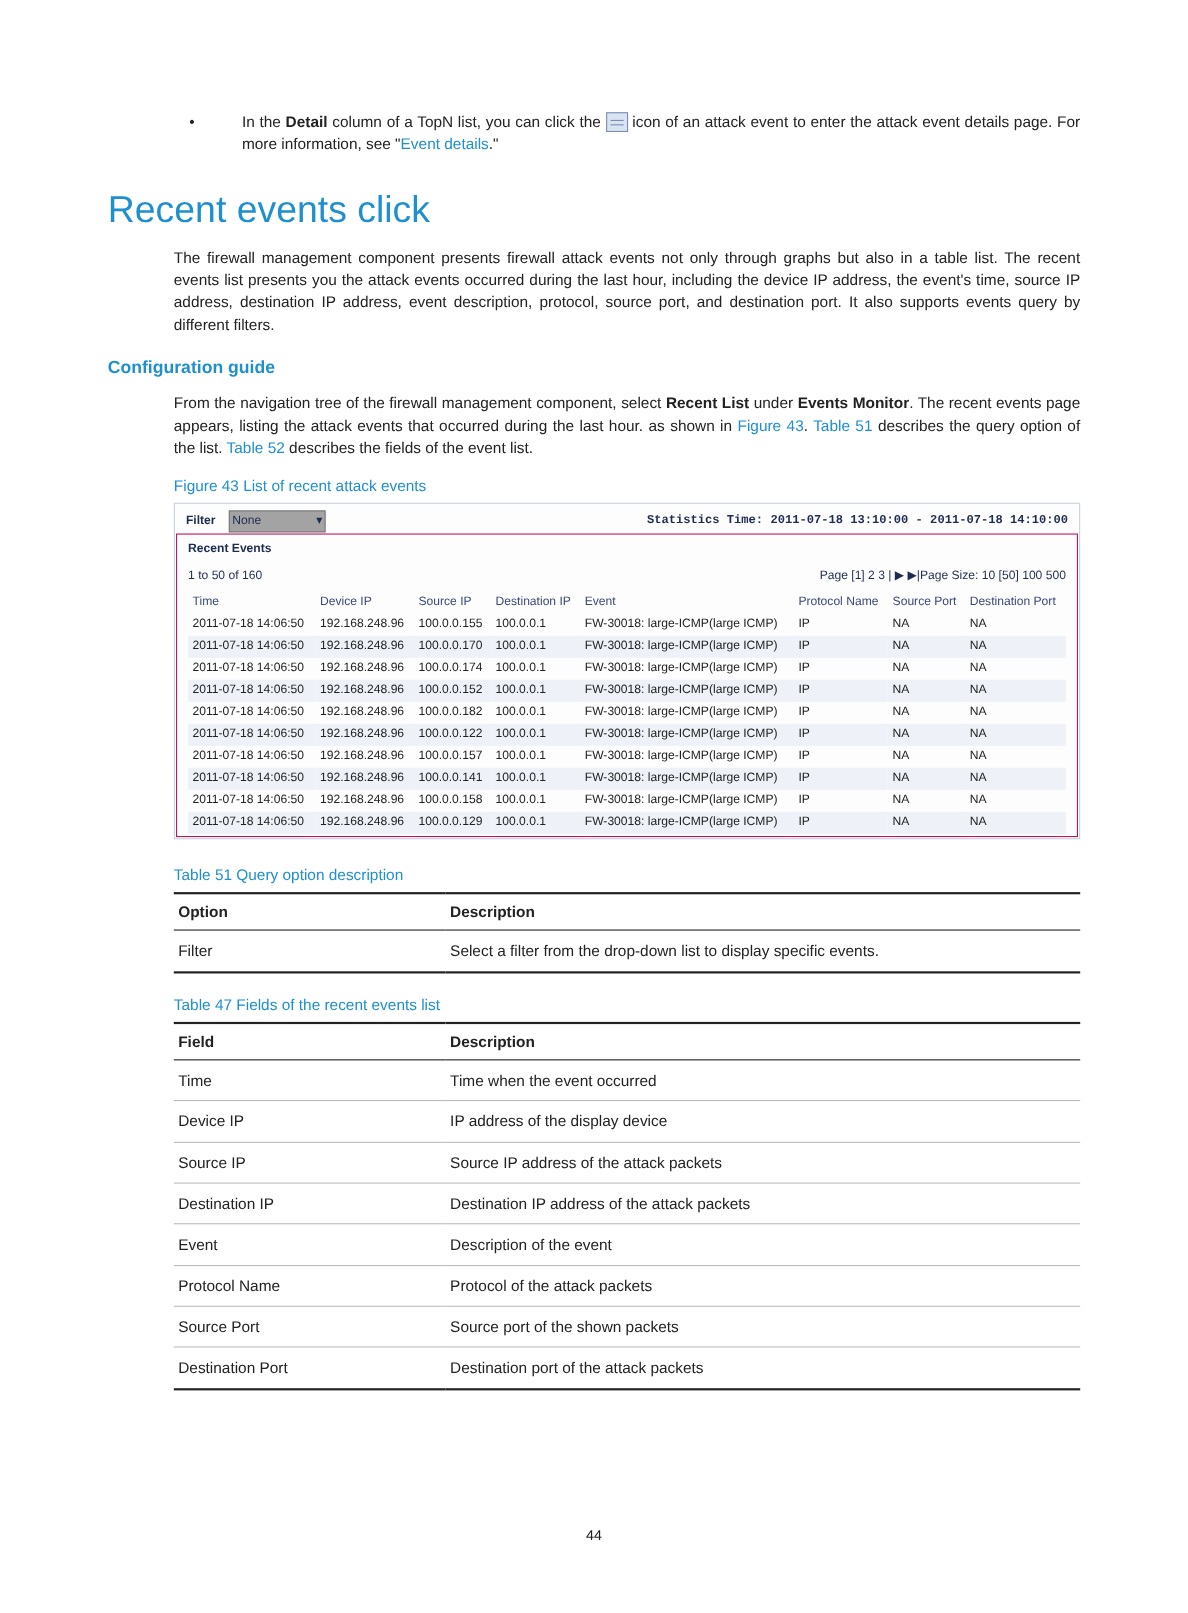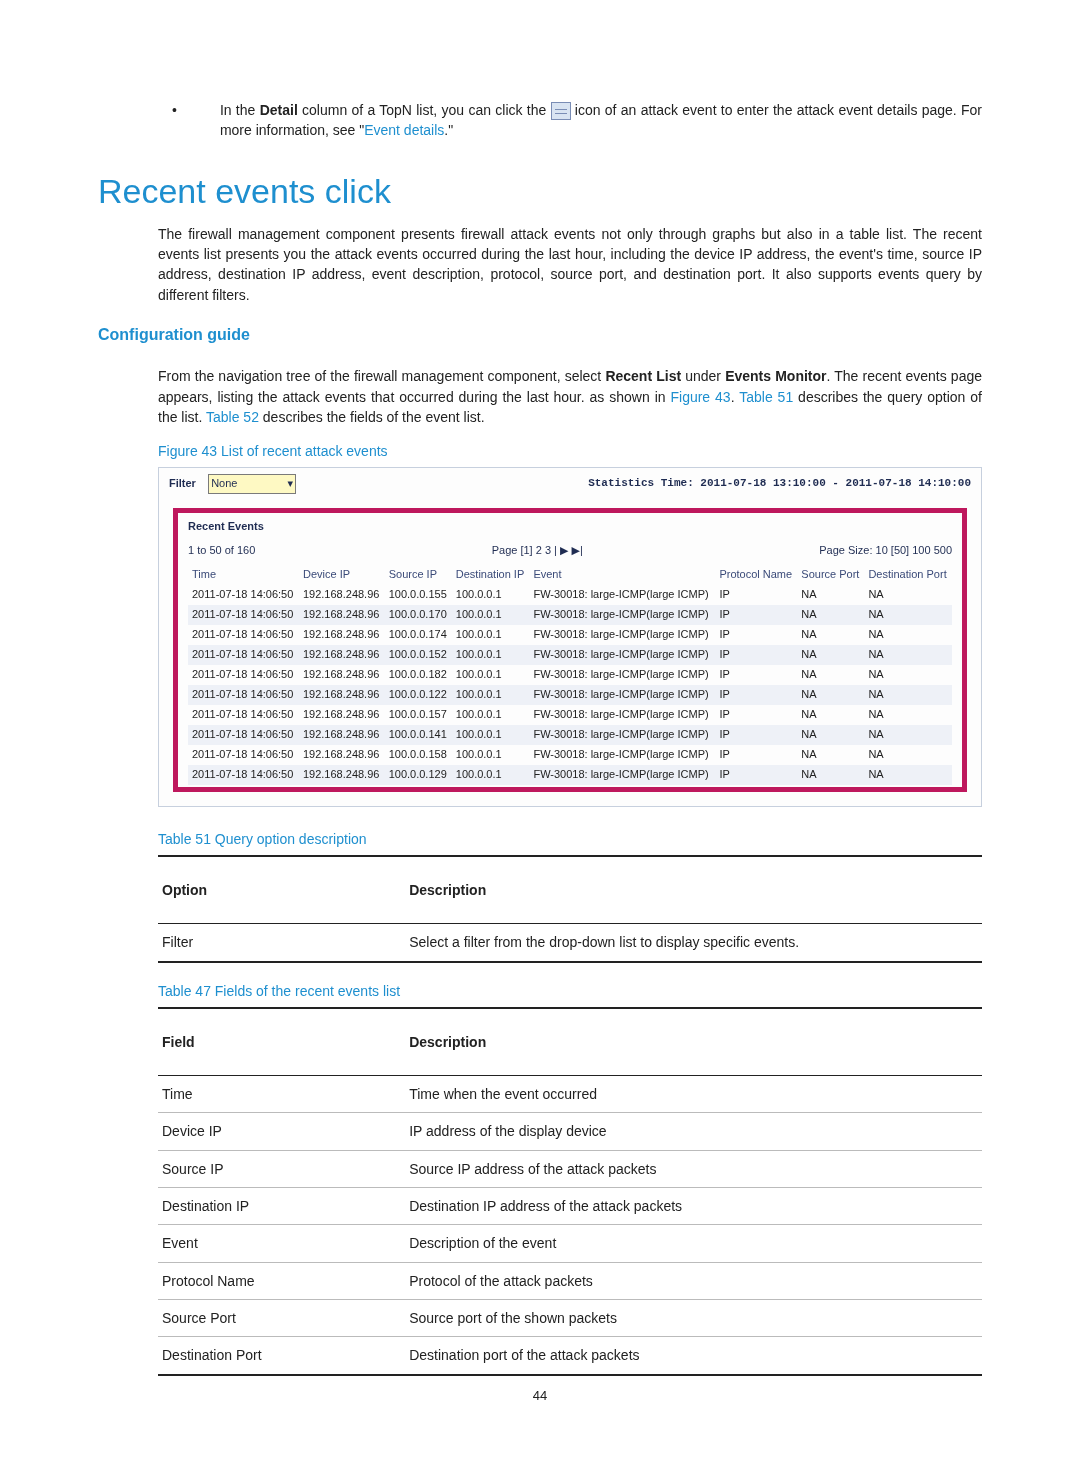--- a/index.html
+++ b/index.html
@@ -43,21 +43,21 @@
     font-weight: normal;
     font-size: 34px;
     color: #1e8fcf;
     margin: 22px 0 8px 0;
   }
   h2.heading-2 {
     font-family: Arial, Helvetica, sans-serif;
     font-weight: bold;
     font-size: 16px;
     color: #1e8fcf;
-    margin: 18px 0 20px 0;
+    margin: 18px 0 10px 0;
   }
   .para {
     margin: 0 0 14px 0;
     text-align: justify;
   }
   .caption {
     color: #1e8fcf;
     font-weight: normal;
     font-size: 14px;
     margin: 10px 0 6px 0;
@@ -79,43 +79,43 @@
   .filter-label { color: #1f2c52; font-weight: bold; }
   .filter-select {
     border: 1px solid #7a7a7a;
     height: 18px;
     min-width: 82px;
     font-size: 11px;
     padding: 0 2px;
     display: inline-flex;
     align-items: center;
     justify-content: space-between;
-    background: #fef9c3;
+    background: #a3a3a3;
   }
   .stats-time { color: #1f2c52; font-weight: bold; font-family: Liberation Mono, monospace; }
   .shot-inner {
-    border: 5px solid #be185d;
-    margin: 14px;
+    border: 1px solid #be185d;
+    margin: 1px;
     padding: 6px 10px 2px 10px;
   }
   .recent-evts {
     color: #1f2c52;
     font-weight: bold;
     margin-bottom: 8px;
   }
   .pager-row {
     display: flex;
     justify-content: space-between;
     align-items: center;
     font-size: 11px;
     margin-bottom: 6px;
   }
   .pager-center {
     flex: 1 1 auto;
-    text-align: center;
+    text-align: right;
   }
   .shot-table {
     border-collapse: collapse;
     width: 100%;
     font-size: 11px;
   }
   .shot-table th {
     color: #3a4a78;
     text-align: left;
     font-weight: normal;
@@ -132,21 +132,21 @@
   
   table.desc {
     width: 100%;
     border-collapse: collapse;
     font-size: 14px;
     margin-bottom: 18px;
   }
   table.desc th {
     text-align: left;
     font-weight: bold;
-    padding: 23px 4px;
+    padding: 6px 4px;
     border-top: 2px solid #222;
     border-bottom: 1px solid #222;
   }
   table.desc td {
     padding: 8px 4px;
     border-bottom: 1px solid #bbb;
   }
   table.desc tr:last-child td {
     border-bottom: 2px solid #222;
   }

